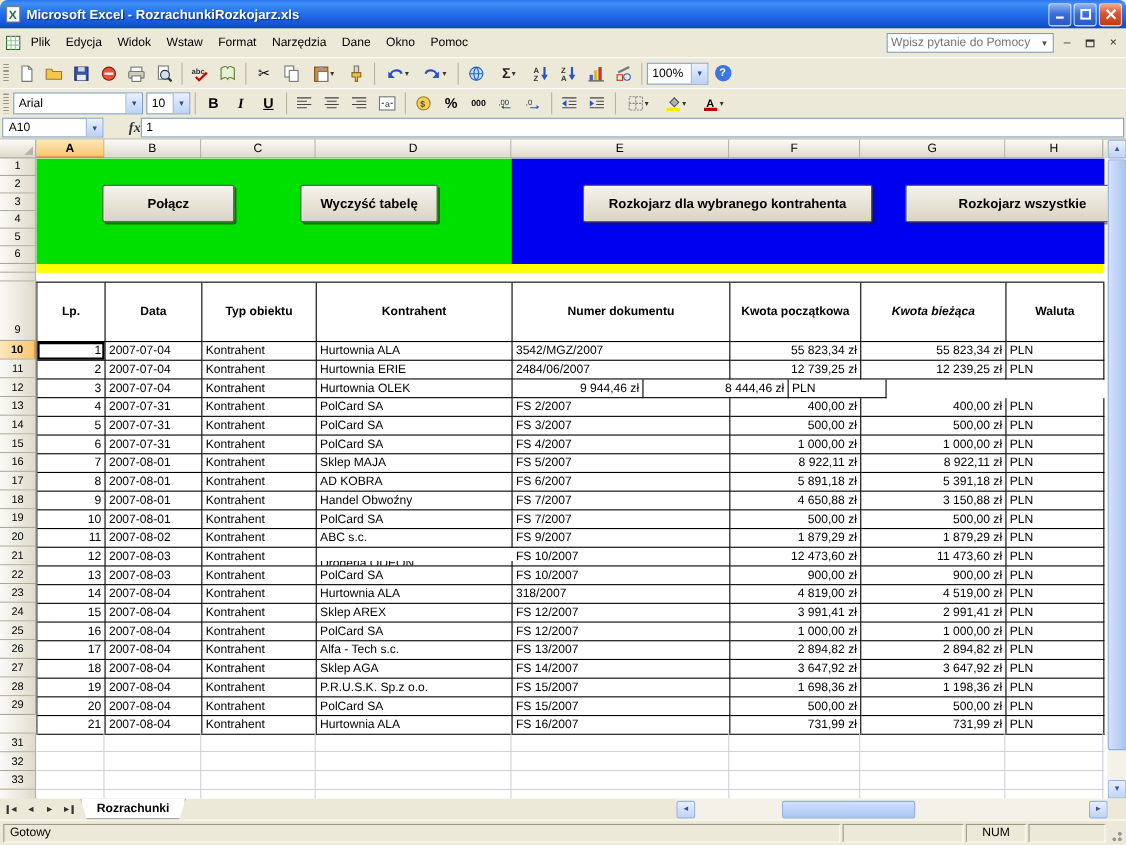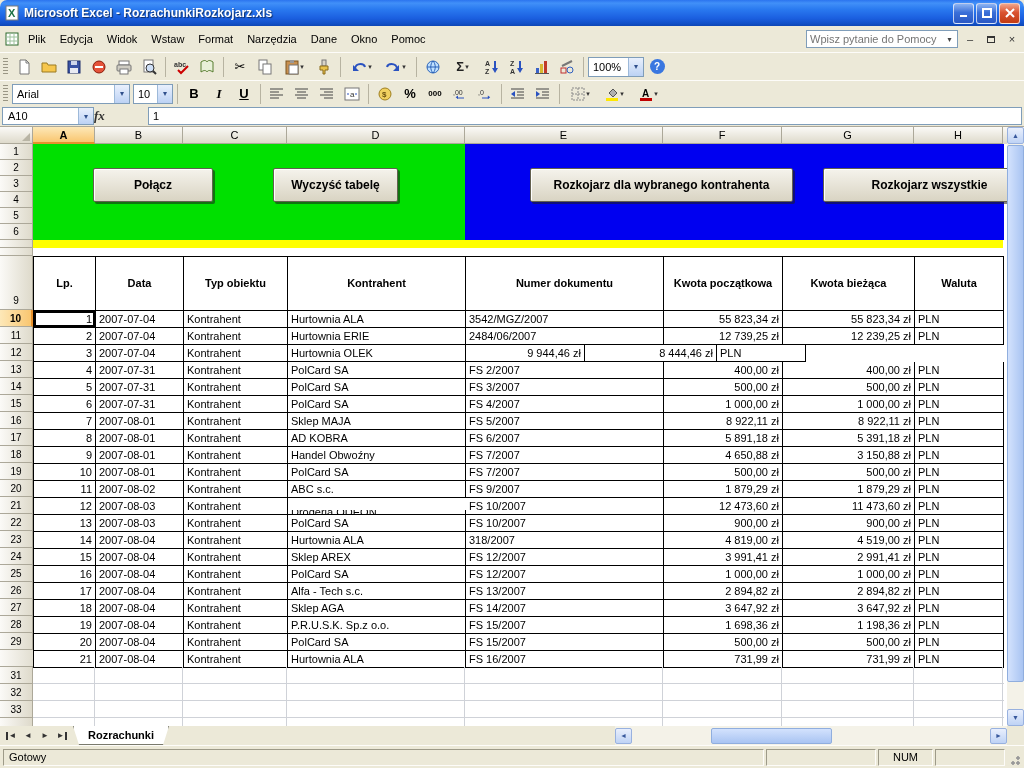--- a/index.html
+++ b/index.html
@@ -49,21 +49,21 @@
   .ital-i{font-style:italic;font-family:"Liberation Serif",serif;font-weight:bold;font-size:13px}
   .und-u{text-decoration:underline;font-weight:bold;font-size:13px}
   .tiny-000{font-size:8px;font-weight:bold;letter-spacing:0}
   .sigma{font-weight:bold;font-size:13px;color:#222}
 
   
   .formulabar{height:20px;flex:none;display:flex;align-items:center;background:#ece9d8;padding:1px 2px}
   .namebox{width:92px;height:18px;background:#fff;border:1px solid #7f9db9;display:flex;align-items:center;padding-left:5px}
   .namebox .carrow{margin-left:auto;width:15px;height:100%;display:flex;align-items:center;justify-content:center;
     background:linear-gradient(180deg,#e9f0fd,#bcd2f4);border-left:1px solid #9db9d9;font-size:8px;color:#30508c}
-  .fx{width:54px;text-align:left;font-family:"Liberation Serif",serif;font-style:italic;font-weight:bold;font-size:13px;color:#333}
+  .fx{width:34px;text-align:right;font-family:"Liberation Serif",serif;font-style:italic;font-weight:bold;font-size:13px;color:#333}
   .fvalue{flex:1;height:18px;background:#fff;border:1px solid #7f9db9;display:flex;align-items:center;padding:0 4px}
 
   
   .grid-area{flex:1;display:flex;min-height:0;background:#ece9d8;border-top:1px solid #aca899}
   .sheet-region{flex:1;display:flex;flex-direction:column;min-width:0}
   .col-headers{height:17px;flex:none;display:flex;background:linear-gradient(180deg,#fbfaf7,#dedacb)}
   .corner-box{width:33px;flex:none;border-right:1px solid #aca899;border-bottom:1px solid #aca899;position:relative;
     background:linear-gradient(180deg,#fbfaf7,#dedacb)}
   .corner-box::after{content:"";position:absolute;right:2px;bottom:2px;border-left:8px solid transparent;border-bottom:8px solid #b9b5a5}
   .col-h{flex:none;display:flex;align-items:center;justify-content:center;border-right:1px solid #aca899;border-bottom:1px solid #aca899;
@@ -497,21 +497,21 @@
           <div class="panel" id="panel-blue" style="left: 432px; width: 539px; background: rgb(0, 0, 240);"></div>
           <div id="strip-yellow" style="background: rgb(255, 255, 0);"></div>
           <div id="xl-table">
             <div id="table-header">
                 <div class="th" style="width: 62px;">Lp.</div>
                 <div class="th" style="width: 88px;">Data</div>
                 <div class="th" style="width: 104px;">Typ obiektu</div>
                 <div class="th" style="width: 178px;">Kontrahent</div>
                 <div class="th" style="width: 198px;">Numer dokumentu</div>
                 <div class="th" style="width: 119px;">Kwota początkowa</div>
-                <div class="th" style="width: 132px;">Kwota bieżąca</div>
+                <div class="th" style="width: 132px; font-style: italic;">Kwota bieżąca</div>
                 <div class="th" style="width: 89px; text-align: center;">Waluta</div>
               </div>
             <div id="table-body">
                 <div class="tr">
                   <div class="td a-right active-cell" style="width: 62px;">1</div>
                   <div class="td a-left" style="width: 88px;">2007-07-04</div>
                   <div class="td a-left" style="width: 104px;">Kontrahent</div>
                   <div class="td a-left" style="width: 178px;">Hurtownia ALA</div>
                   <div class="td a-left" style="width: 198px;">3542/MGZ/2007</div>
                   <div class="td a-right" style="width: 119px;">55 823,34 zł</div>

